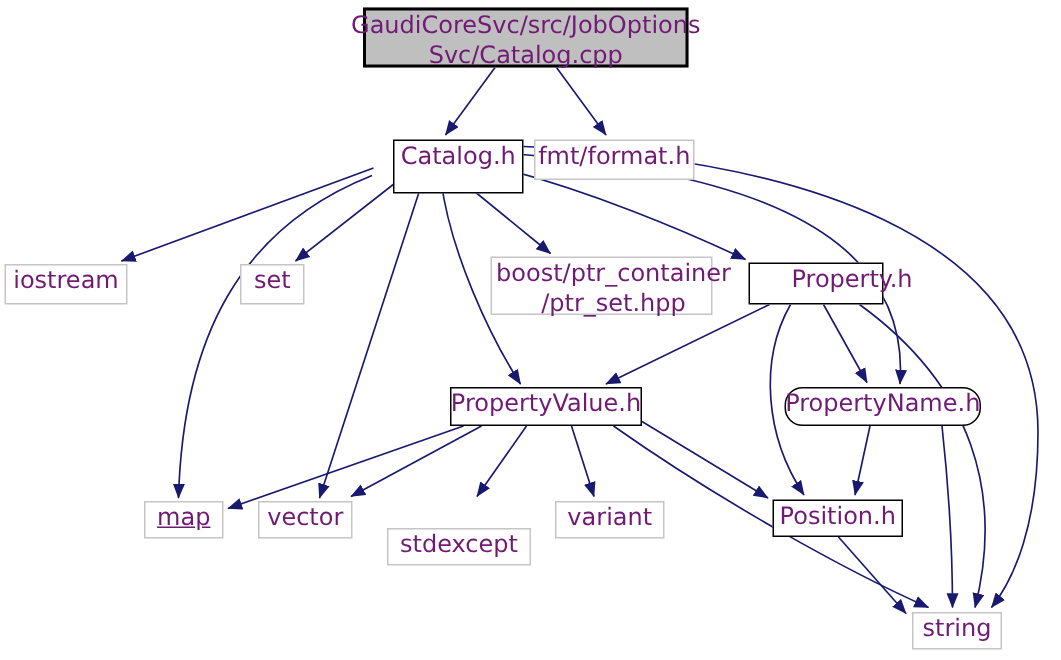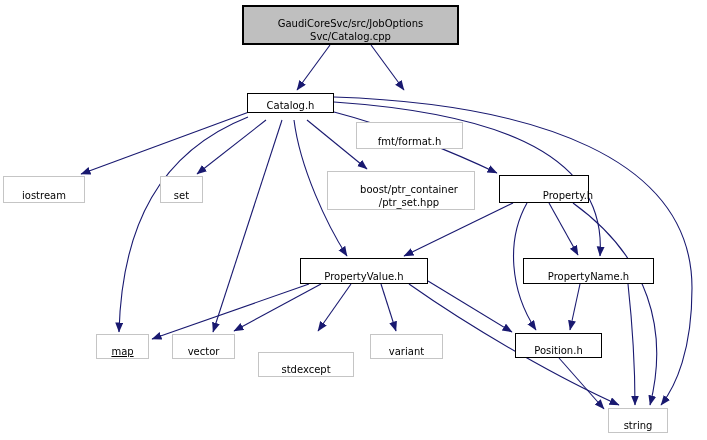--- a/index.html
+++ b/index.html
@@ -17,26 +17,26 @@
     width: 707px; height: 440px;
   }
   .edge-layer path.edge {
     fill: none;
     stroke-width: 1.1px;
   }
   .node {
     position: absolute;
     box-sizing: border-box;
     display: flex;
-    align-items: flex-end;
+    align-items: flex-start;
     justify-content: center;
     text-align: center;
-    font-size: 10px;
+    font-size: 16px;
     line-height: 1.25;
-    color: #000000;
+    color: #701a75;
     background: #ffffff;
   }
   .node span { white-space: pre-line; }
   .node.main     { border: 2px solid #000000; }
   .node.internal { border: 1.5px solid #000000; cursor: pointer; }
   .node.external { border: 1px solid #c5c5c5; }
 </style>
 </head>
 <body>
 
@@ -72,43 +72,43 @@
         <path d="M580,284 L570,330" class="edge" stroke="#191970" marker-end="url(#arrow)"></path>
         <path d="M628,284 C633,330 635,367 635,405" class="edge" stroke="#191970" marker-end="url(#arrow)"></path>
         <path d="M559,358 L604,409" class="edge" stroke="#191970" marker-end="url(#arrow)"></path>
       </g>
   </svg>
   <div>
       <div class="node main" style="left: 242px; top: 5px; width: 217px; height: 40px; background: rgb(191, 191, 191);">
         <span>GaudiCoreSvc/src/JobOptions
 Svc/Catalog.cpp</span>
       </div>
-      <div class="node internal" style="left: 247px; top: 93px; width: 87px; height: 20px;">
+      <div class="node internal" style="left: 262px; top: 93px; width: 87px; height: 36px;">
         <span>Catalog.h</span>
       </div>
-      <div class="node external" style="left: 356px; top: 93px; width: 107px; height: 27px; margin-top: 29px;">
+      <div class="node external" style="left: 356px; top: 93px; width: 107px; height: 27px;">
         <span>fmt/format.h</span>
       </div>
       <div class="node external" style="left: 3px; top: 176px; width: 82px; height: 27px;">
         <span>iostream</span>
       </div>
       <div class="node external" style="left: 160px; top: 176px; width: 43px; height: 27px;">
         <span>set</span>
       </div>
       <div class="node external" style="left: 327px; top: 171px; width: 148px; height: 39px; padding-left: 16px;">
         <span>boost/ptr_container
 /ptr_set.hpp</span>
       </div>
       <div class="node internal" style="left: 499px; top: 175px; width: 90px; height: 28px; padding-left: 48px;">
         <span>Property.h</span>
       </div>
       <div class="node internal" style="left: 300px; top: 258px; width: 128px; height: 26px;">
         <span>PropertyValue.h</span>
       </div>
-      <div class="node internal" style="left: 523px; top: 258px; width: 131px; height: 26px;">
+      <div class="node internal" style="left: 523px; top: 258px; width: 131px; height: 26px; border-radius: 12px;">
         <span>PropertyName.h</span>
       </div>
       <div class="node external" style="left: 96px; top: 334px; width: 53px; height: 25px; text-decoration: underline;">
         <span>map</span>
       </div>
       <div class="node external" style="left: 172px; top: 334px; width: 63px; height: 25px;">
         <span>vector</span>
       </div>
       <div class="node external" style="left: 258px; top: 352px; width: 96px; height: 25px;">
         <span>stdexcept</span>

